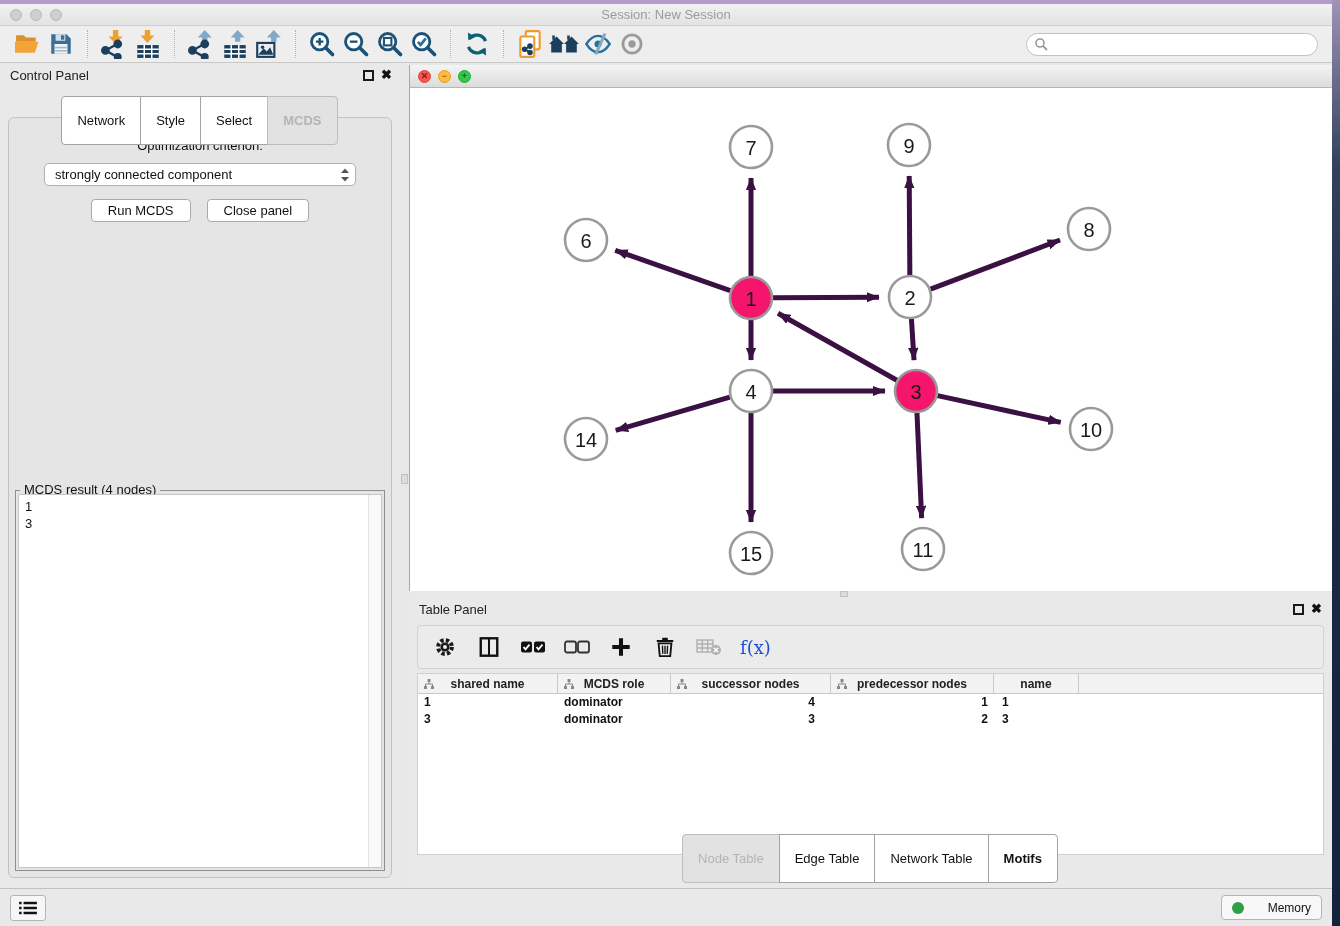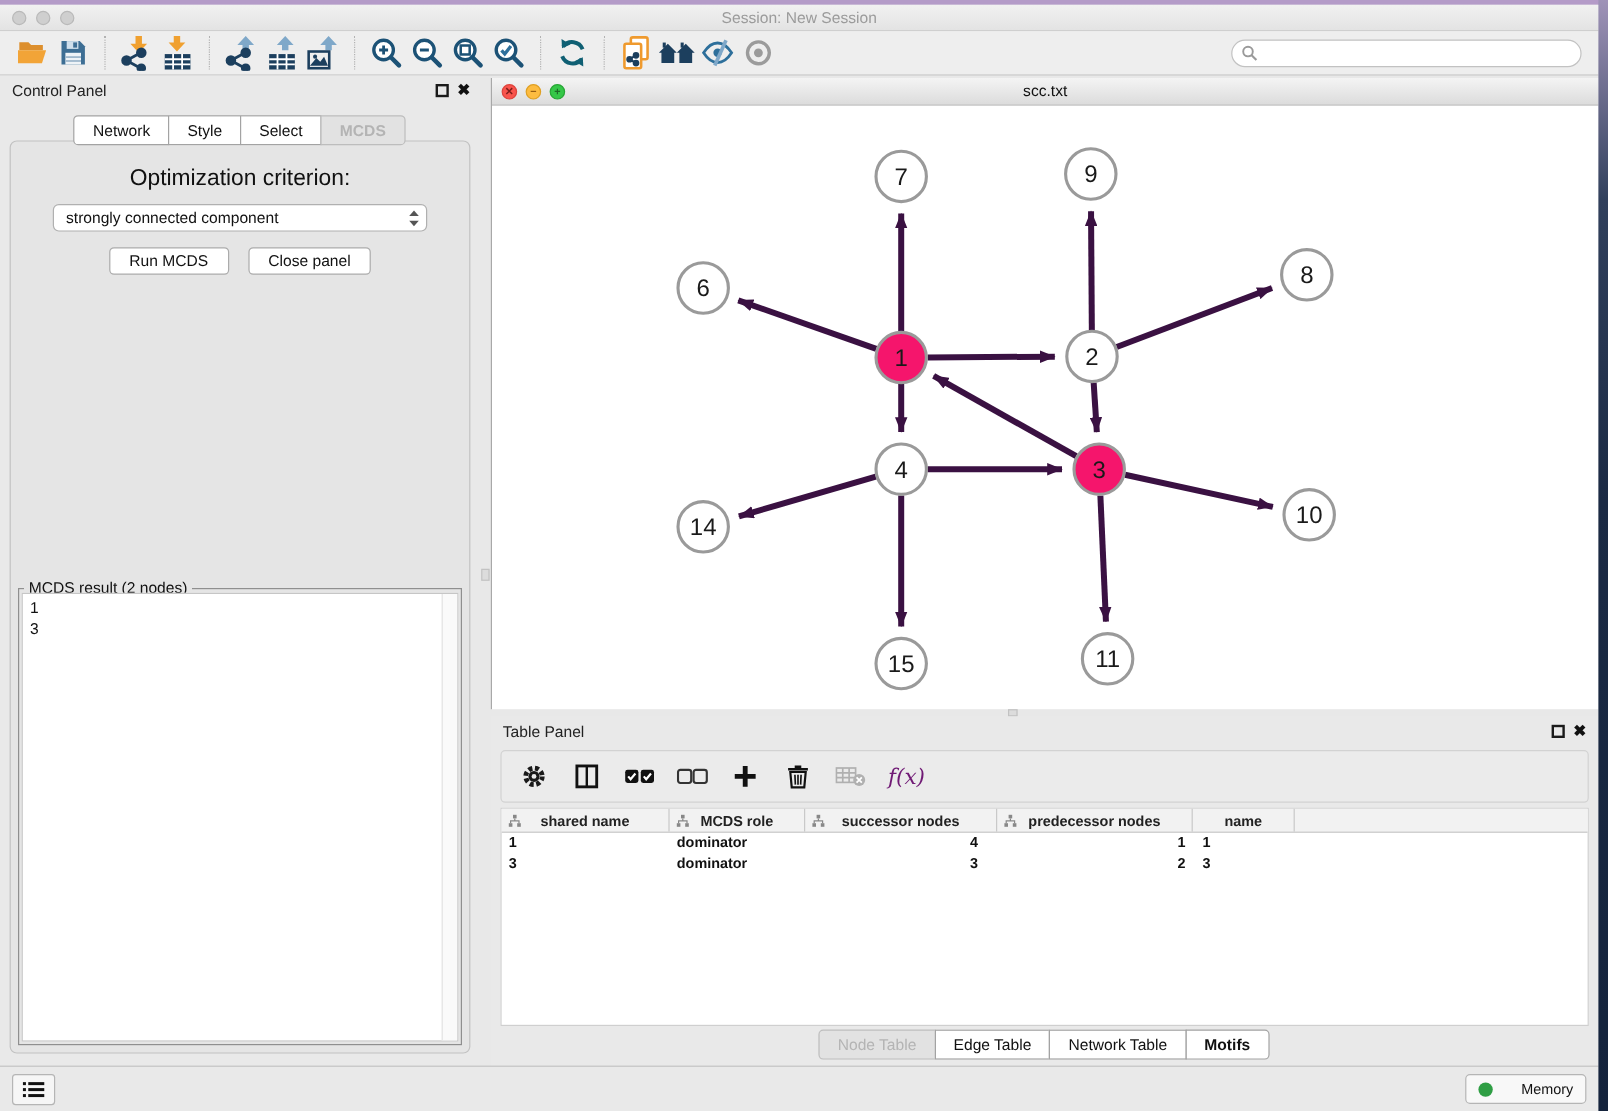--- a/index.html
+++ b/index.html
@@ -30,27 +30,27 @@
 
   
   .panel-header { position:absolute; left:0; top:0; right:0; height:26px; }
   .panel-title { position:absolute; left:10px; top:5px; font-size:13px; color:#222; }
   .ph-float { position:absolute; top:7px; width:11px; height:11px; border:2px solid #1a1a1a; background:transparent; }
   .ph-close { position:absolute; top:4px; font-size:13px; font-weight:bold; color:#111; line-height:16px; }
 
   
   .control-panel { position:absolute; left:0; top:63px; width:400px; height:825px; background:#e9e9e9; }
   .cp-tabs { position:absolute; top:33px; left:0; right:0; display:flex; justify-content:center; z-index:2; }
-  .tabbtn { font-size:13px; padding:4px 15px; background:#fff; border:1px solid #a3a3a3; margin-left:-1px; color:#111; }
+  .tabbtn { font-size:13px; padding:16px 15px; background:#fff; border:1px solid #a3a3a3; margin-left:-1px; color:#111; }
   .tabbtn:first-child { border-radius:4px 0 0 4px; }
   .tabbtn:last-child { border-radius:0 4px 4px 0;font-weight:bold; }
   .tabbtn.sel-gray { background:#e2e2e2; color:#b4b4b4; border-color:#bdbdbd; }
   .cp-inner { position:absolute; left:8px; right:8px; top:54px; bottom:10px; background:#e5e5e5;
               border:1px solid #c2c2c2; border-radius:6px; }
-  .opt-label { margin-top:20px; text-align:center; font-size:19px; color:#111; }
+  .opt-label { margin-top:20px; text-align:center; font-size:13px; color:#111; }
   .cp-select { margin:10px auto 0; width:312px; height:23px; background:#fff; border:1px solid #b0b0b0;
                border-radius:5px; display:flex; align-items:center; padding:0 4px 0 10px; font-size:13px; color:#111; }
   .cp-select .lbl { flex:1; }
   .btn-row { display:flex; justify-content:center; gap:16px; margin-top:13px; }
   .mac-btn { background:#fff; border:1px solid #ababab; border-radius:4px; font-size:13px; color:#111;
              padding:3px 16px; height:23px; display:flex; align-items:center; }
 
   .result-fs { position:absolute; left:6px; right:6px; top:372px; bottom:6px; border:1px solid #8f8f8f; }
   .result-legend { position:absolute; top:-9px; left:4px; background:#e5e5e5; padding:0 4px; font-size:13px; color:#111; }
   .result-box { position:absolute; left:2px; right:2px; top:3px; bottom:2px; background:#fff; border:1px solid #c6c6c6; }
@@ -72,21 +72,21 @@
   .t-min   { left:28px; background:#fdbc40; border:1px solid #dfa023; color:#985e10; }
   .t-zoom  { left:48px; background:#35c748; border:1px solid #27a635; color:#1c6b26; }
   .nw-title { position:absolute; left:0; right:0; top:3px; text-align:center; font-size:13px; color:#111; }
   .nw-canvas { position:absolute; left:0; top:24px; right:0; bottom:0; }
 
   
   .table-panel { position:absolute; left:409px; top:597px; width:923px; height:291px; background:#e9e9e9; }
   .tp-toolbar { position:absolute; left:8px; right:8px; top:28px; height:44px; background:#ebebeb;
                 border:1px solid #d2d2d2; border-radius:4px; display:flex; align-items:center; padding-left:14px; gap:18px; }
   .tp-ico { width:26px; height:24px; display:flex; align-items:center; justify-content:center; }
-  .fx { font-family:"DejaVu Serif", serif; font-style:italic; font-size:18px; color:#701a75;text-align:center; }
+  .fx { font-family:"DejaVu Serif", serif; font-size:18px; color:#1d4ed8;text-align:center; }
   .tp-table { position:absolute; left:8px; right:8px; top:76px; bottom:33px; background:#fff; border:1px solid #cfcfcf;font-weight:bold; }
   .thead { display:flex; height:20px; background:#f2f2f2; border-bottom:1px solid #c9c9c9; }
   .th { display:flex; align-items:center; justify-content:center; gap:5px; font-size:12px; color:#222;
         border-right:1px solid #c9c9c9; position:relative; }
   .th .tree-ico { position:absolute; left:5px; top:4px; }
   .trow { display:flex; height:17px; font-size:12px; color:#111; }
   .tcell { padding:1px 6px; overflow:hidden; white-space:nowrap; }
   .tp-tabs { position:absolute; bottom:5px; left:0; right:0; display:flex; justify-content:center; }
 
   
@@ -283,40 +283,39 @@
         <svg width="12" height="16" viewBox="0 0 12 16">
             <path d="M2 6l4-4.5L10 6z" fill="#555"></path>
             <path d="M2 10l4 4.5L10 10z" fill="#555"></path>
           </svg>
       </div>
       <div class="btn-row">
         <span class="mac-btn">Run MCDS</span>
         <span class="mac-btn">Close panel</span>
       </div>
       <div class="result-fs">
-        <span class="result-legend">MCDS result (2 nodes)</span>
+        <span class="result-legend">MCDS result (4 nodes)</span>
         <div class="result-box">
           <div class="result-text">
               <div>1</div>
               <div>3</div>
             </div>
           <div class="result-scroll"></div>
         </div>
       </div>
     </div>
   </div>
 
   <div class="v-grip"></div>
 
   <div class="network-window">
     <div class="nw-titlebar">
       <span class="traffic t-close">✕</span>
       <span class="traffic t-min">−</span>
       <span class="traffic t-zoom">+</span>
-      <span class="nw-title">scc.txt</span>
     </div>
     <div class="nw-canvas">
       <svg width="923" height="502" viewBox="0 0 923 502">
           <defs>
             <marker id="arrow" viewBox="0 0 10 8" refX="9.5" refY="4" markerWidth="13" markerHeight="10.5" orient="auto" markerUnits="userSpaceOnUse">
               <path d="M0 0L10 4L0 8z" fill="#3a1142"></path>
             </marker>
           </defs>
           <line x1="341" y1="187" x2="341" y2="89" stroke="#3a1142" stroke-width="5" marker-end="url(#arrow)"></line>
           <line x1="320.2449403778676" y1="201.7042820722201" x2="205.2457658311866" y2="161.28032980732618" stroke="#3a1142" stroke-width="5" marker-end="url(#arrow)"></line>

